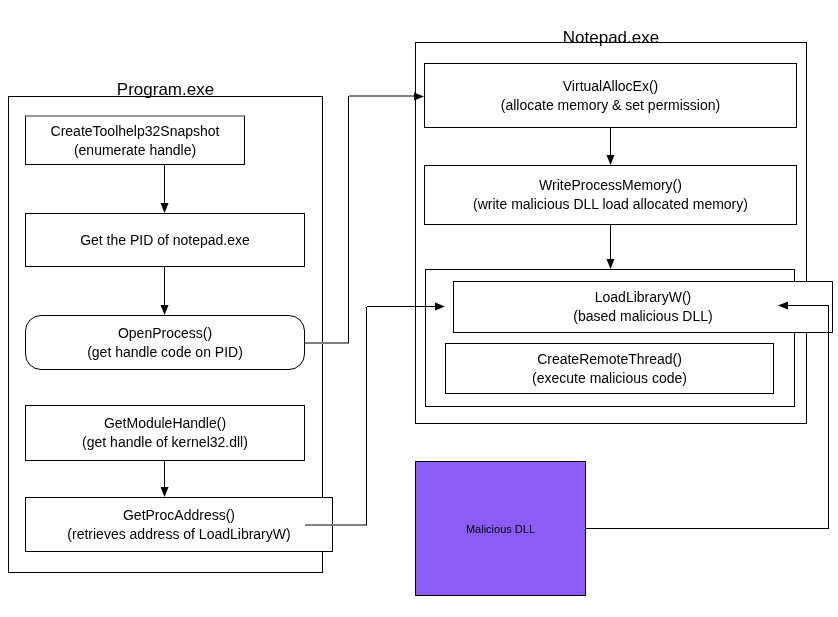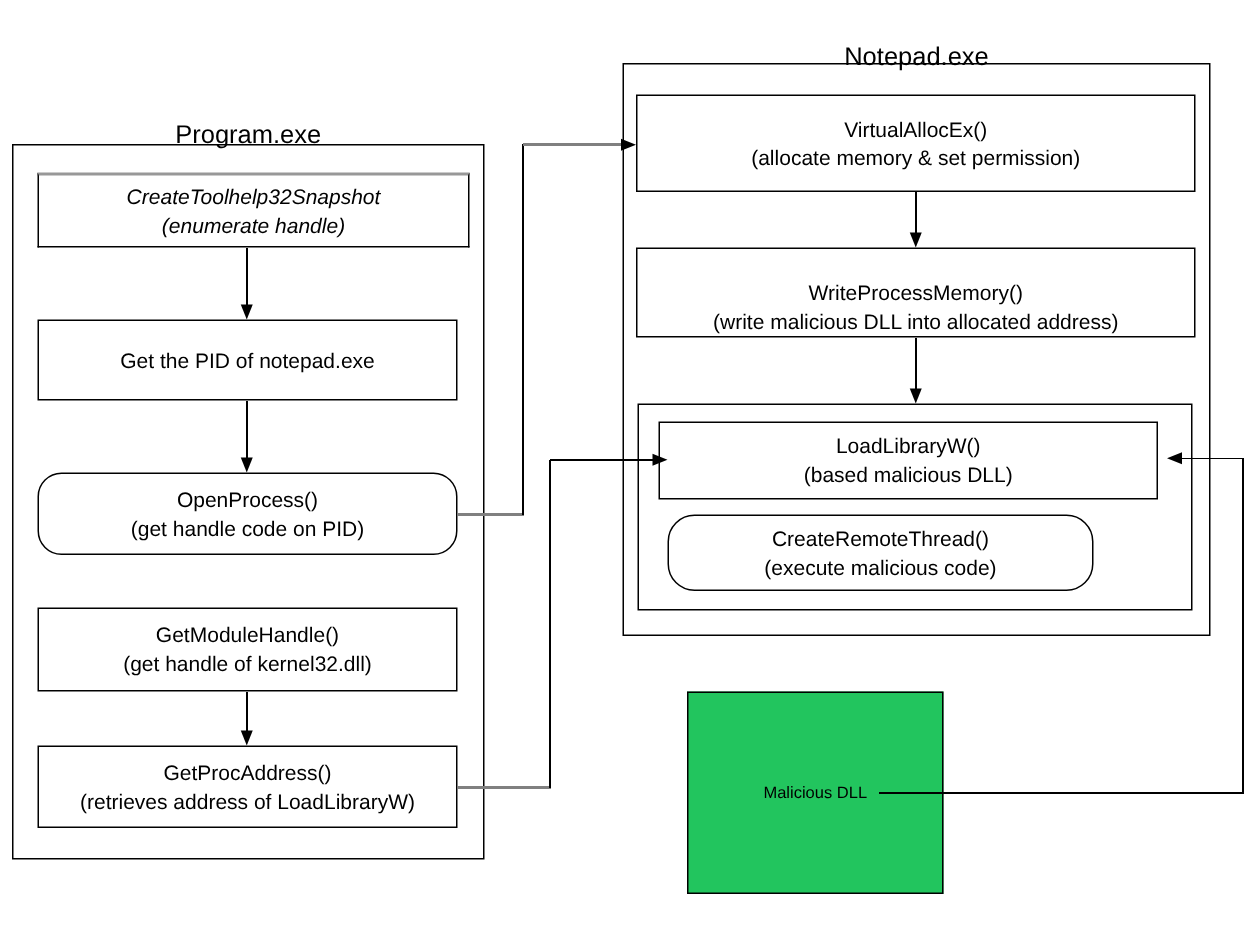--- a/index.html
+++ b/index.html
@@ -17,39 +17,39 @@
     position:absolute;text-align:center;font-size:17px;line-height:20px;white-space:nowrap;margin-top:16px;
   }
   .node{
     position:absolute;border:1px solid #000;background:#ffffff;box-sizing:border-box;
     display:flex;flex-direction:column;justify-content:center;align-items:center;
     font-size:14px;line-height:19px;text-align:center;
   }
   .node .ln{white-space:nowrap;}
   #b1{border-top:2px solid #989898;}
   .dll-box{
-    position:absolute;border:1px solid #000;background:#22c55e;box-sizing:border-box;
+    position:absolute;border:1px solid #000;background:#8b5cf6;box-sizing:border-box;
     display:flex;justify-content:center;align-items:center;
-    font-size:11px;text-align:center;margin-left:43px;
+    font-size:11px;text-align:center;
   }
   
   #program-container{left:8px;top:96px;width:315px;height:477px;}
   #program-title{left:8px;top:64px;width:315px;}
-  #b1{left:25px;top:115px;width:288px;height:50px;font-style:italic;}
+  #b1{left:25px;top:115px;width:220px;height:50px;}
   #b2{left:25px;top:213px;width:280px;height:54px;}
   #b3{left:25px;top:315px;width:280px;height:55px;border-radius:16px;}
   #b4{left:25px;top:405px;width:280px;height:56px;}
-  #b5{left:25px;top:497px;width:280px;height:55px;}
+  #b5{left:25px;top:497px;width:308px;height:55px;}
   #notepad-container{left:415px;top:42px;width:392px;height:382px;}
   #notepad-title{left:415px;top:12px;width:392px;}
   #n1{left:424px;top:63px;width:373px;height:65px;}
-  #n2{left:424px;top:165px;width:373px;height:60px;justify-content:flex-end;}
+  #n2{left:424px;top:165px;width:373px;height:60px;}
   #inner-group{left:425px;top:269px;width:370px;height:138px;}
-  #n3{left:439px;top:281px;width:333px;height:52px;}
-  #n4{left:445px;top:343px;width:284px;height:51px;border-radius:18px;}
+  #n3{left:453px;top:281px;width:380px;height:52px;}
+  #n4{left:445px;top:343px;width:329px;height:51px;}
   #dll{left:415px;top:461px;width:171px;height:135px;}
   #wires{position:absolute;left:0;top:0;pointer-events:none;}
   .wire{stroke:#000;stroke-width:1;}
   .wire-gray{stroke:#808080;stroke-width:2;}
   .head{fill:#000;stroke:none;}
 </style>
 </head>
 <body>
 
 <div id="stage">
@@ -81,21 +81,21 @@
     <div class="ln">GetProcAddress()</div>
     <div class="ln">(retrieves address of LoadLibraryW)</div>
   </div>
 
   <div class="node" id="n1">
     <div class="ln">VirtualAllocEx()</div>
     <div class="ln">(allocate memory &amp; set permission)</div>
   </div>
   <div class="node" id="n2">
     <div class="ln">WriteProcessMemory()</div>
-    <div class="ln">(write malicious DLL into allocated address)</div>
+    <div class="ln">(write malicious DLL load allocated memory)</div>
   </div>
   <div class="node" id="n3">
     <div class="ln">LoadLibraryW()</div>
     <div class="ln">(based malicious DLL)</div>
   </div>
   <div class="node" id="n4">
     <div class="ln">CreateRemoteThread()</div>
     <div class="ln">(execute malicious code)</div>
   </div>
 

